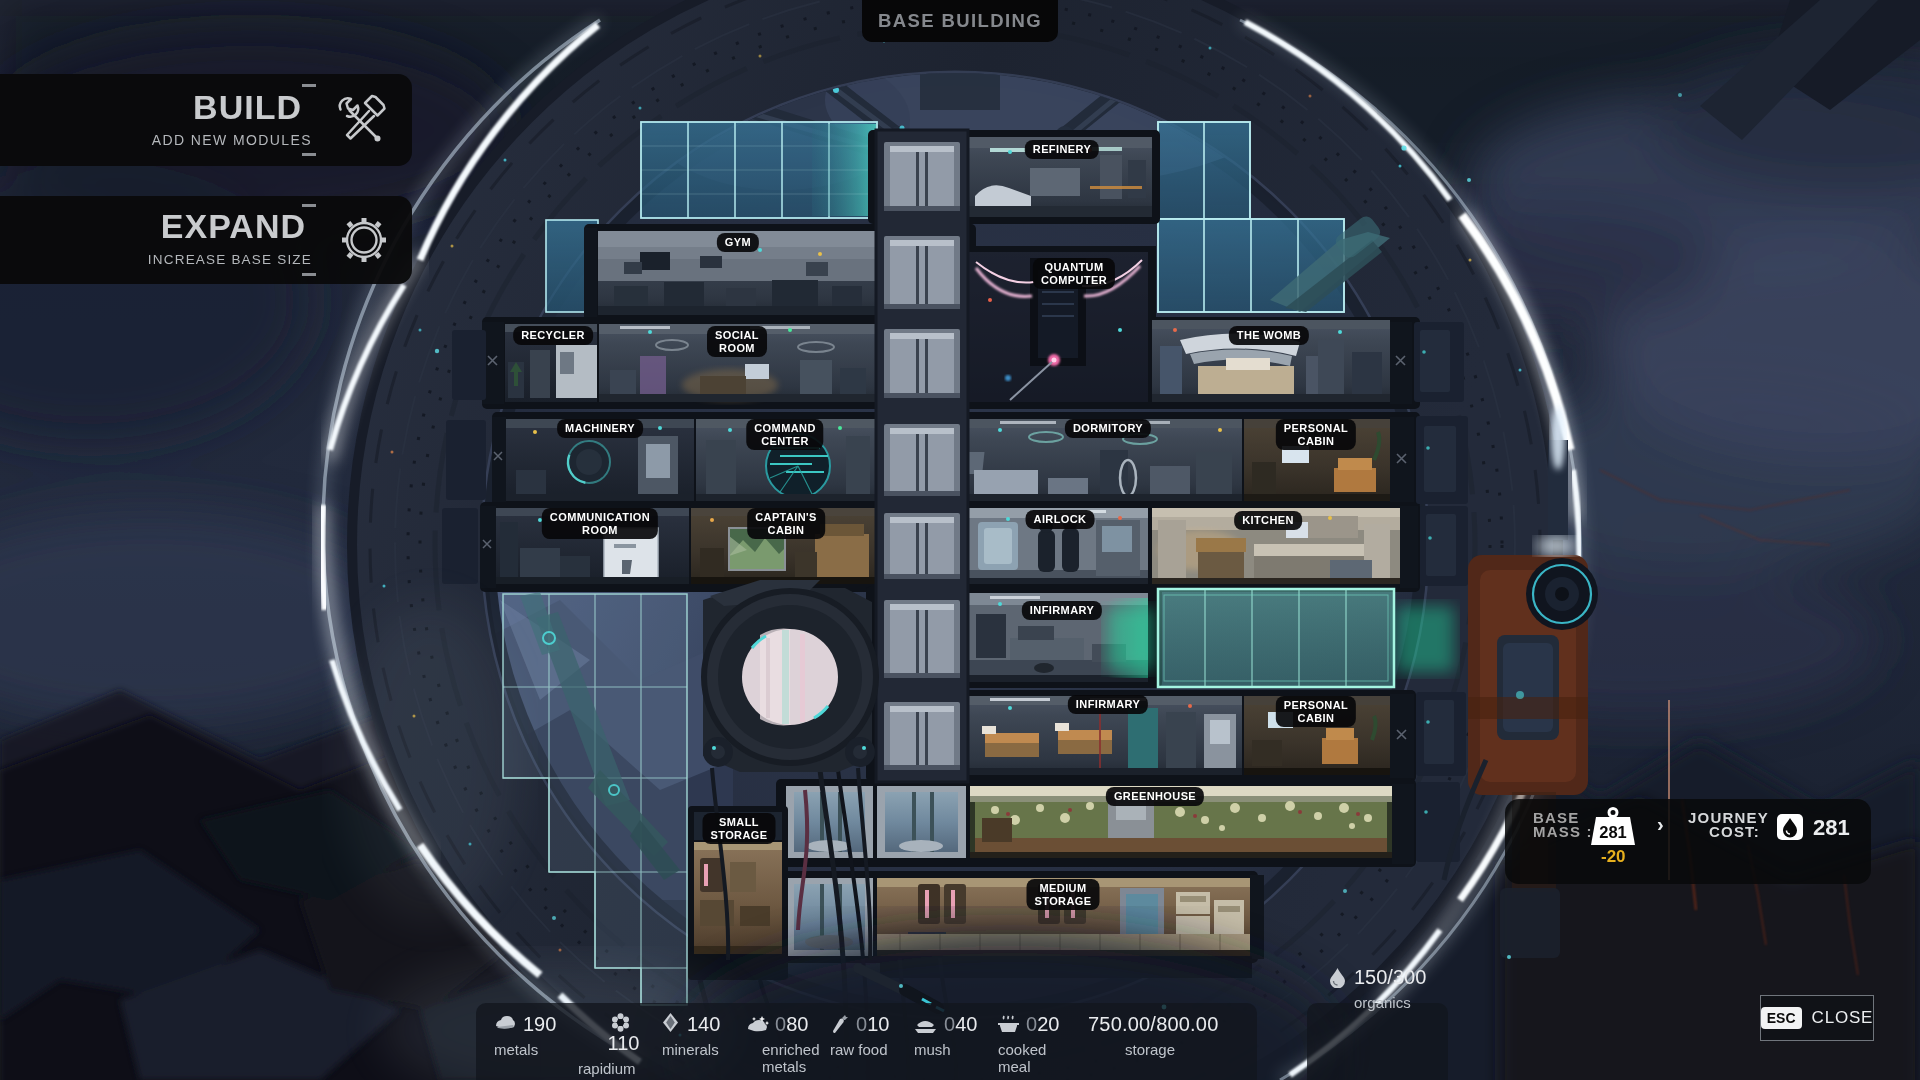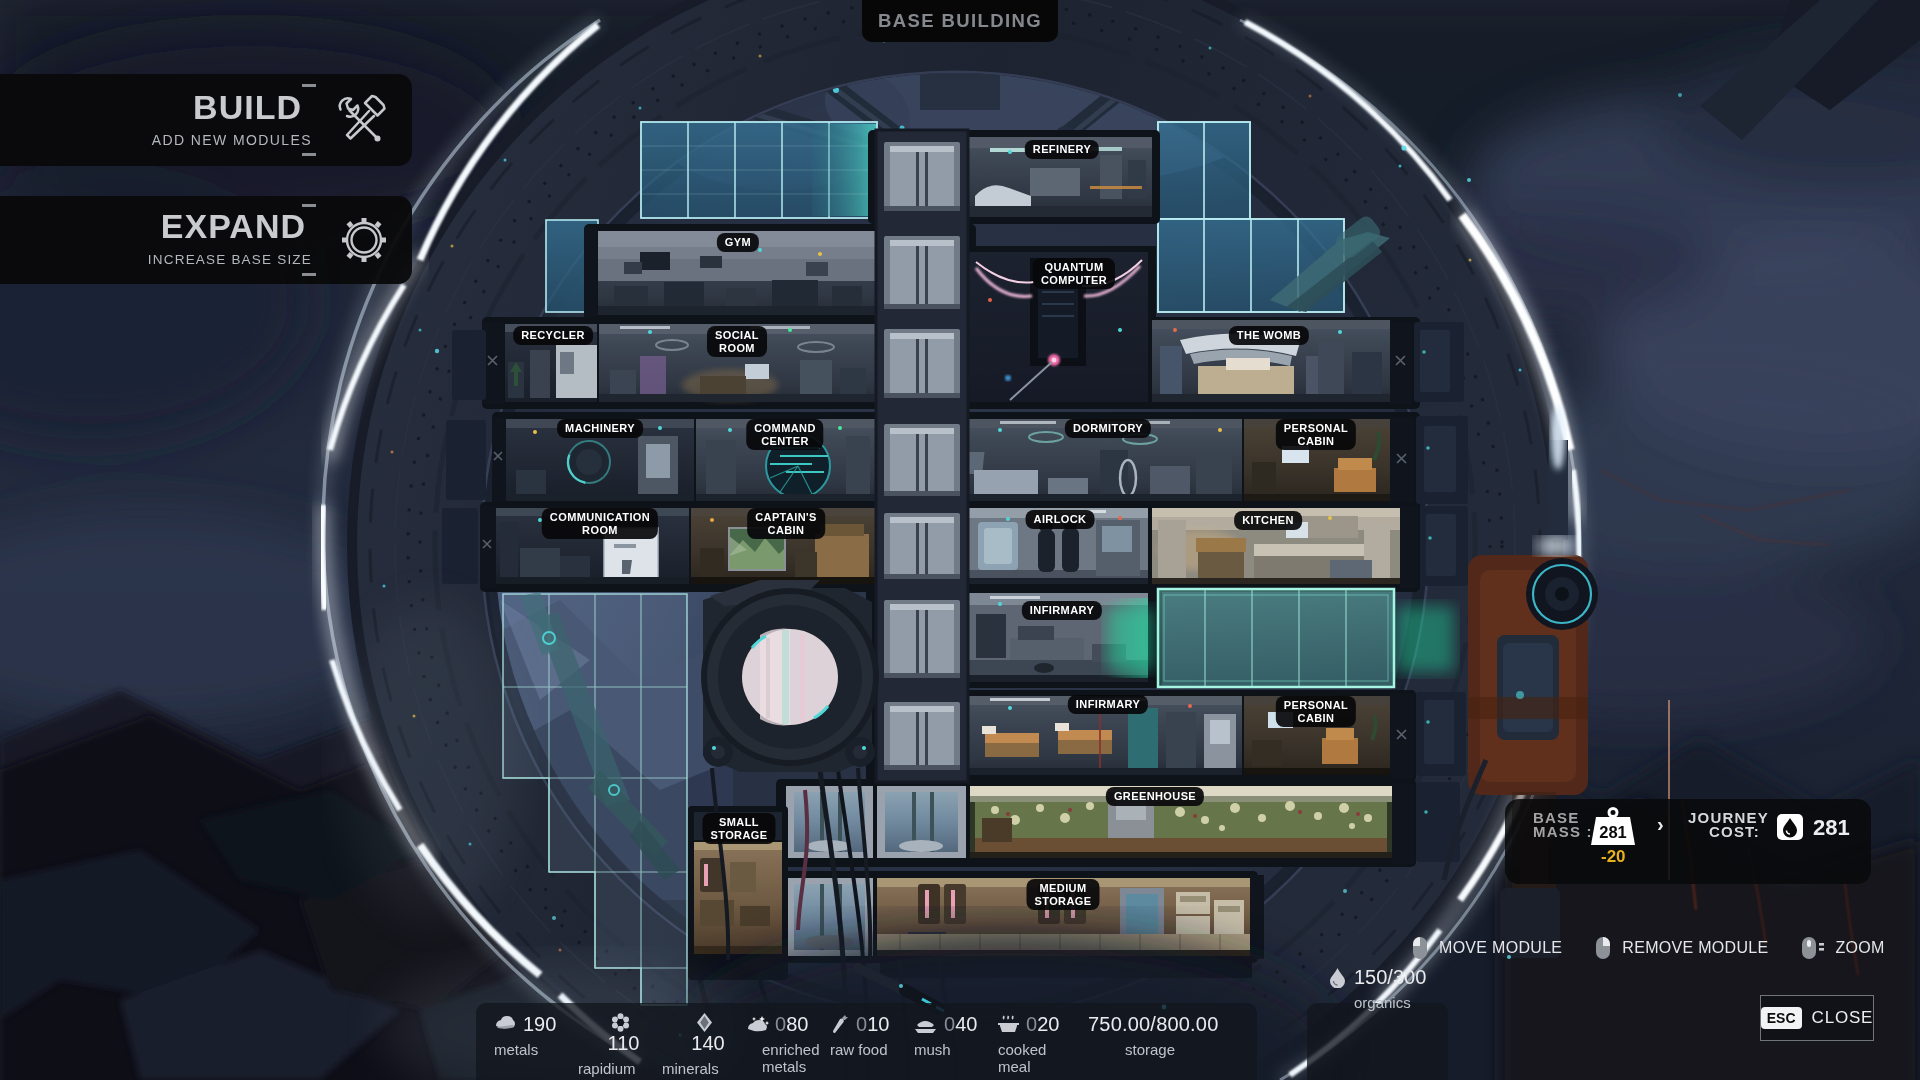--- a/index.html
+++ b/index.html
@@ -1031,21 +1031,21 @@
               <circle cx="4" cy="6.4" r="3"></circle>
             </g>
             <circle cx="9.5" cy="9.5" r="3.4" fill="#12161e"></circle>
           </svg>
       <span style="margin-left:7px;">110</span>
     </div>
     <div style="font-size:15px;color:#bfc4cb;margin-top:5px;">rapidium</div>
   </div>
 
   <div style="width:84px;">
-    <div style="display:flex;align-items:center;flex-direction:column;">
+    <div style="display:flex;align-items:flex-start;">
       <svg width="17" height="19" viewBox="0 0 17 19">
             <path d="M8.5 0 L16 9.5 L8.5 19 L1 9.5 Z" fill="#c9cdd3"></path>
             <path d="M8.5 3 L12.8 9.5 L8.5 16 L4.2 9.5 Z" fill="#6b717a"></path>
           </svg>
       <span style="margin-left:8px;">140</span>
     </div>
     <div style="font-size:15px;color:#bfc4cb;margin-top:5px;">minerals</div>
   </div>
 
   <div style="width:84px;">
@@ -1130,38 +1130,19 @@
   <div style="position:absolute;left:183px;top:12px;width:72px;font-weight:bold;font-size:15px;color:#d6d8da;letter-spacing:1.2px;line-height:14px;text-align:right;">JOURNEY<br>COST:</div>
 
   <svg style="position:absolute;left:272px;top:15px;" width="26" height="26" viewBox="0 0 26 26">
     <rect x="0" y="0" width="26" height="26" rx="5" fill="#ffffff"></rect>
     <path d="M13 4 C 16 9 20 12 20 16.5 A 7 7 0 0 1 6 16.5 C 6 12 10 9 13 4 Z" fill="#0a0a0a"></path>
     <path d="M13 20 a 3.5 3.5 0 0 1 -3.5 -3.5" stroke="#ffffff" stroke-width="1.6" fill="none"></path>
   </svg>
   <div style="position:absolute;left:308px;top:16px;font-weight:bold;font-size:22px;color:#eceef0;">281</div>
 </div>
 
-<div style="position:absolute;left:1412px;top:936px;z-index:30;display:flex;align-items:center;color:#e4e6e9;white-space:nowrap;">
-  <svg width="16" height="24" viewBox="0 0 16 24">
-        <path d="M1 8 A7 7 0 0 1 15 8 L15 16 A7 7 0 0 1 1 16 Z" fill="#8d9299"></path>
-        <path d="M1 8 A7 7 0 0 1 8 1 L8 10 L1 10 Z" fill="#e8eaec"></path>
-      </svg>
-  <span style="margin-left:11px;font-size:16px;letter-spacing:0.3px;">MOVE MODULE</span>
-  <svg width="16" height="24" viewBox="0 0 16 24" style="margin-left:33px;">
-        <path d="M1 8 A7 7 0 0 1 15 8 L15 16 A7 7 0 0 1 1 16 Z" fill="#8d9299"></path>
-        <path d="M8 1 A7 7 0 0 1 15 8 L15 10 L8 10 Z" fill="#e8eaec"></path>
-      </svg>
-  <span style="margin-left:11px;font-size:16px;letter-spacing:0.3px;">REMOVE MODULE</span>
-  <svg width="24" height="24" viewBox="0 0 24 24" style="margin-left:33px;">
-        <path d="M1 8 A7 7 0 0 1 15 8 L15 16 A7 7 0 0 1 1 16 Z" fill="#8d9299"></path>
-        <rect x="6" y="4" width="4" height="7" rx="2" fill="#eceef0"></rect>
-        <rect x="18" y="7" width="5" height="2.6" fill="#c8cbcf"></rect>
-        <rect x="18" y="12" width="5" height="2.6" fill="#c8cbcf"></rect>
-      </svg>
-  <span style="margin-left:10px;font-size:16px;letter-spacing:0.3px;">ZOOM</span>
-</div>
 
 <div style="position:absolute;left:1760px;top:995px;width:112px;height:44px;border:1.5px solid #70757c;
   background:rgba(10,13,18,0.5);display:flex;align-items:center;justify-content:center;z-index:30;">
   <span style="background:#f2f3f4;color:#0a0a0a;font-weight:bold;font-size:14px;padding:3px 6px;border-radius:4px;">ESC</span>
   <span style="color:#eceef0;font-size:17px;margin-left:10px;letter-spacing:0.8px;">CLOSE</span>
 </div>
 </div>
 
 </body></html>

